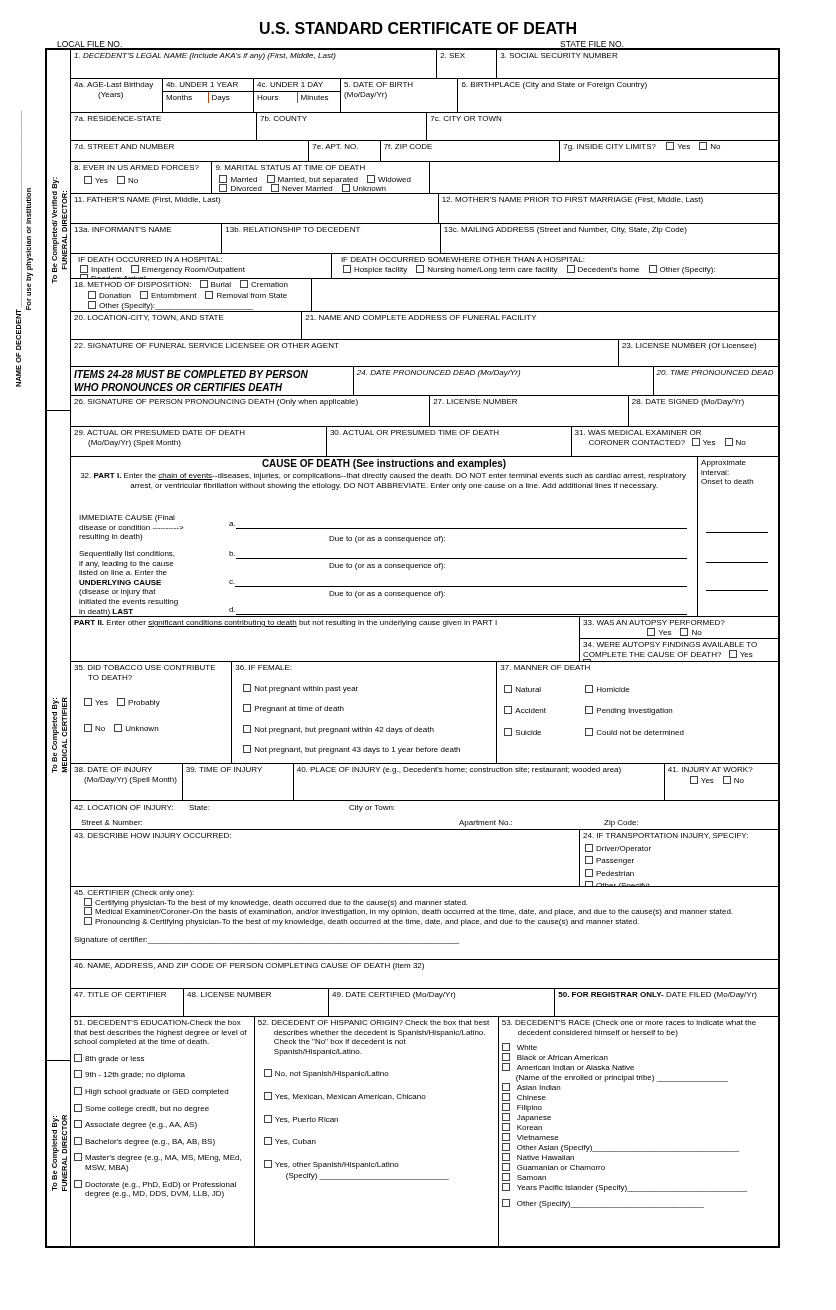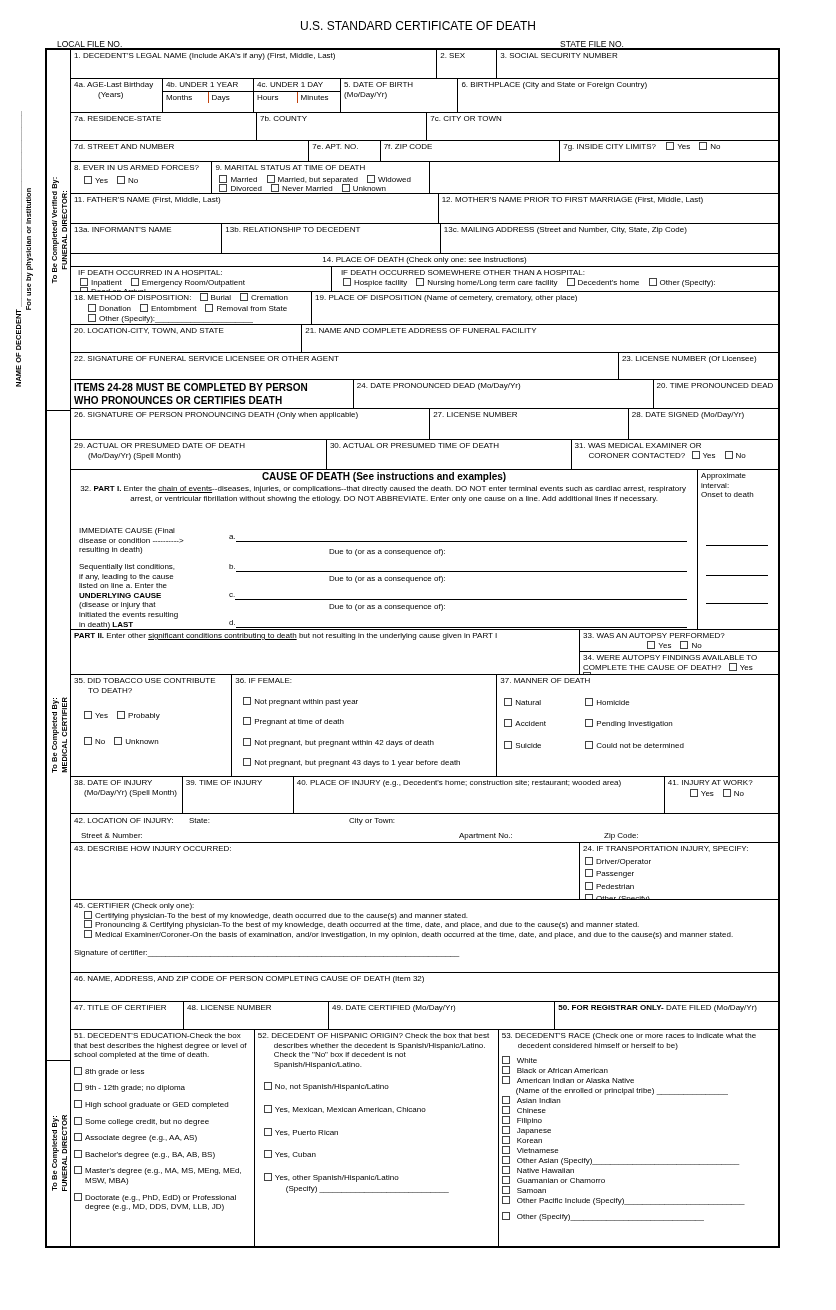--- a/index.html
+++ b/index.html
@@ -1,21 +1,21 @@
 <!DOCTYPE html>
 <html><head>
 <meta charset="utf-8">
 <style>
   html,body{margin:0;padding:0;background:#fff;}
   .page{position:relative;width:836px;height:1310px;background:#fff;color:#000;
         font-family:"Liberation Sans",sans-serif;font-size:8px;line-height:1.2;overflow:hidden;}
   .abs{position:absolute;}
   .bold{font-weight:bold;}
   .u{text-decoration:underline;}
-  #page-title{left:0;right:0;top:19px;text-align:center;font-size:12px;font-weight:normal;}
+  #page-title{left:0;right:0;top:19px;text-align:center;font-size:16px;font-weight:bold;}
   .fileno{font-size:8.5px;top:39px;}
   #form{position:absolute;left:45px;top:48px;width:735px;height:1200px;border:2px solid #000;display:flex;box-sizing:border-box;background:#fff;}
   #sidebar{width:23px;border-right:1px solid #000;position:relative;flex:none;}
   .sb-div{position:absolute;left:0;right:0;border-top:1px solid #000;}
   #main{flex:1;display:flex;flex-direction:column;min-width:0;}
   .row{display:flex;border-bottom:1px solid #000;flex:none;box-sizing:border-box;min-height:0;}
   .row.last{border-bottom:none;flex:1;}
   .c{border-right:1px solid #000;padding:1px 3px;position:relative;box-sizing:border-box;min-width:0;overflow:hidden;}
   .c.fill{flex:1;border-right:none;}
   .c.np{padding:0;}
@@ -71,21 +71,21 @@
       </div>
       <div class="vtext" style="left:3px;top:1196px;width:186px;">
         <div>To Be Completed By:</div>
         <div>FUNERAL DIRECTOR</div>
       </div>
     </div>
 
     <div id="main">
 
       <div class="row" style="height:29px;">
-        <div class="c" style="width:51.8%;"><span>1.  DECEDENT'S LEGAL NAME  (Include AKA's if any) (First, Middle, Last)</span></div>
+        <div class="c" style="width:51.8%;font-style:italic;"><span>1.  DECEDENT'S LEGAL NAME  (Include AKA's if any) (First, Middle, Last)</span></div>
         <div class="c" style="width:8.5%;"><span>2.  SEX</span></div>
         <div class="c fill"><span>3.  SOCIAL SECURITY NUMBER</span></div>
       </div>
 
       <div class="row" style="height:34px;">
         <div class="c" style="width:13%;">
           <div>4a. AGE-Last Birthday</div>
           <div style="margin-left:24px;">(Years)</div>
         </div>
         <div class="c np" style="width:12.9%;">
@@ -137,57 +137,53 @@
         <div class="c" style="width:52%;"><span>11.  FATHER'S NAME (First, Middle, Last)</span></div>
         <div class="c fill"><span>12.  MOTHER'S NAME PRIOR TO FIRST MARRIAGE (First, Middle, Last)</span></div>
       </div>
 
       <div class="row" style="height:30px;">
         <div class="c" style="width:21.4%;"><span>13a.  INFORMANT'S NAME</span></div>
         <div class="c" style="width:30.9%;"><span>13b.  RELATIONSHIP TO DECEDENT</span></div>
         <div class="c fill"><span>13c.  MAILING ADDRESS (Street and Number, City, State, Zip Code)</span></div>
       </div>
 
-      <div class="row" style="height:13px;">
-        <div class="c fill" style="text-align:center;"><span>14.  PLACE OF DEATH (Check only one:  see instructions)</span></div>
-      </div>
 
       <div class="row" style="height:25px;">
         <div class="c" style="width:36.9%;">
           <div style="margin-left:4px;">IF DEATH OCCURRED IN A HOSPITAL:</div>
           <div style="margin-left:6px;"><span class="opt"><span class="cb"></span><span>Inpatient</span></span><span class="opt"><span class="cb"></span><span>Emergency Room/Outpatient</span></span><span class="opt"><span class="cb"></span><span>Dead on Arrival</span></span></div>
         </div>
         <div class="c fill">
           <div style="margin-left:6px;">IF DEATH OCCURRED  SOMEWHERE OTHER THAN A HOSPITAL:</div>
           <div style="margin-left:8px;"><span class="opt"><span class="cb"></span><span>Hospice facility</span></span><span class="opt"><span class="cb"></span><span>Nursing home/Long term care facility</span></span><span class="opt"><span class="cb"></span><span>Decedent's home</span></span><span class="opt"><span class="cb"></span><span>Other (Specify):</span></span></div>
         </div>
       </div>
 
 
       <div class="row" style="height:33px;">
         <div class="c" style="width:34.1%;">
           <span>18.  METHOD OF DISPOSITION:</span>
           <span class="inline-opts" style="margin-left:6px;"><span class="opt"><span class="cb"></span><span>Burial</span></span><span class="opt"><span class="cb"></span><span>Cremation</span></span></span>
           <div class="ind" style="margin-top:1px;"><span class="opt"><span class="cb"></span><span>Donation</span></span><span class="opt"><span class="cb"></span><span>Entombment</span></span><span class="opt"><span class="cb"></span><span>Removal from State</span></span></div>
           <div class="ind" style="margin-top:1px;"><span class="opt"><span class="cb"></span><span>Other (Specify):______________________</span></span></div>
         </div>
-        <div class="c fill"><span>19.   PLACE OF DISPOSITION (Name of cemetery, crematory, other place)</span></div>
       </div>
 
       <div class="row" style="height:28px;">
         <div class="c" style="width:32.7%;"><span>20.   LOCATION-CITY, TOWN, AND STATE</span></div>
         <div class="c fill"><span>21.   NAME AND COMPLETE ADDRESS OF FUNERAL FACILITY</span></div>
       </div>
 
       <div class="row" style="height:27px;">
         <div class="c" style="width:77.5%;"><span>22.  SIGNATURE OF FUNERAL SERVICE LICENSEE OR OTHER AGENT</span></div>
         <div class="c fill"><span>23.   LICENSE NUMBER (Of Licensee)</span></div>
       </div>
 
-      <div class="row" style="height:29px;">
+      <div class="row" style="height:29px;font-style:italic;">
         <div class="c" style="width:40%;font-size:10px;font-weight:bold;line-height:1.3;">
           <div>ITEMS 24-28 MUST BE COMPLETED BY PERSON</div>
           <div>WHO PRONOUNCES OR CERTIFIES DEATH</div>
         </div>
         <div class="c" style="width:42.4%;"><span>24.  DATE PRONOUNCED DEAD (Mo/Day/Yr)</span></div>
         <div class="c fill"><span>20.  TIME PRONOUNCED DEAD</span></div>
       </div>
 
       <div class="row" style="height:31px;">
         <div class="c" style="width:50.8%;"><span>26.  SIGNATURE OF PERSON PRONOUNCING DEATH (Only when applicable)</span></div>
@@ -338,22 +334,22 @@
               <span class="opt"><span class="cb"></span><span>Other (Specify)</span></span>
             </div>
         </div>
       </div>
 
       <div class="row" style="height:73px;">
         <div class="c fill">
           <div>45. CERTIFIER (Check only one):</div>
           <div class="stack" style="margin-left:10px;">
               <span class="opt"><span class="cb"></span><span>Certifying physician-To the best of my knowledge, death occurred due to the cause(s) and manner stated.</span></span>
+              <span class="opt"><span class="cb"></span><span>Medical Examiner/Coroner-On the basis of examination, and/or investigation, in my opinion, death occurred at the time, date, and place, and due to the cause(s) and manner stated.</span></span>
               <span class="opt"><span class="cb"></span><span>Pronouncing &amp; Certifying physician-To the best of my knowledge, death occurred at the time, date, and place, and due to the cause(s) and manner stated.</span></span>
-              <span class="opt"><span class="cb"></span><span>Medical Examiner/Coroner-On the basis of examination, and/or investigation, in my opinion, death occurred at the time, date, and place, and due to the cause(s) and manner stated.</span></span>
             </div>
           <div style="margin-top:9px;">Signature of certifier:______________________________________________________________________</div>
         </div>
       </div>
 
       <div class="row" style="height:29px;">
         <div class="c fill"><span>46.  NAME, ADDRESS, AND ZIP CODE OF PERSON COMPLETING CAUSE OF DEATH (Item 32)</span></div>
       </div>
 
       <div class="row" style="height:28px;">
@@ -402,21 +398,21 @@
               <span class="opt"><span class="cb"></span><span>Asian Indian</span></span>
               <span class="opt"><span class="cb"></span><span>Chinese</span></span>
               <span class="opt"><span class="cb"></span><span>Filipino</span></span>
               <span class="opt"><span class="cb"></span><span>Japanese</span></span>
               <span class="opt"><span class="cb"></span><span>Korean</span></span>
               <span class="opt"><span class="cb"></span><span>Vietnamese</span></span>
               <span class="opt"><span class="cb"></span><span>Other Asian (Specify)_________________________________</span></span>
               <span class="opt"><span class="cb"></span><span>Native Hawaiian</span></span>
               <span class="opt"><span class="cb"></span><span>Guamanian or Chamorro</span></span>
               <span class="opt"><span class="cb"></span><span>Samoan</span></span>
-              <span class="opt"><span class="cb"></span><span>Other Pacific Include (Specify)___________________________</span></span>
+              <span class="opt"><span class="cb"></span><span>Years Pacific Islander (Specify)___________________________</span></span>
             </div>
           <div class="stack none" style="margin-top:6px;">
               <span class="opt"><span class="cb"></span><span>Other (Specify)______________________________</span></span>
             </div>
         </div>
       </div>
 
     </div>
   </div>
 </div>

